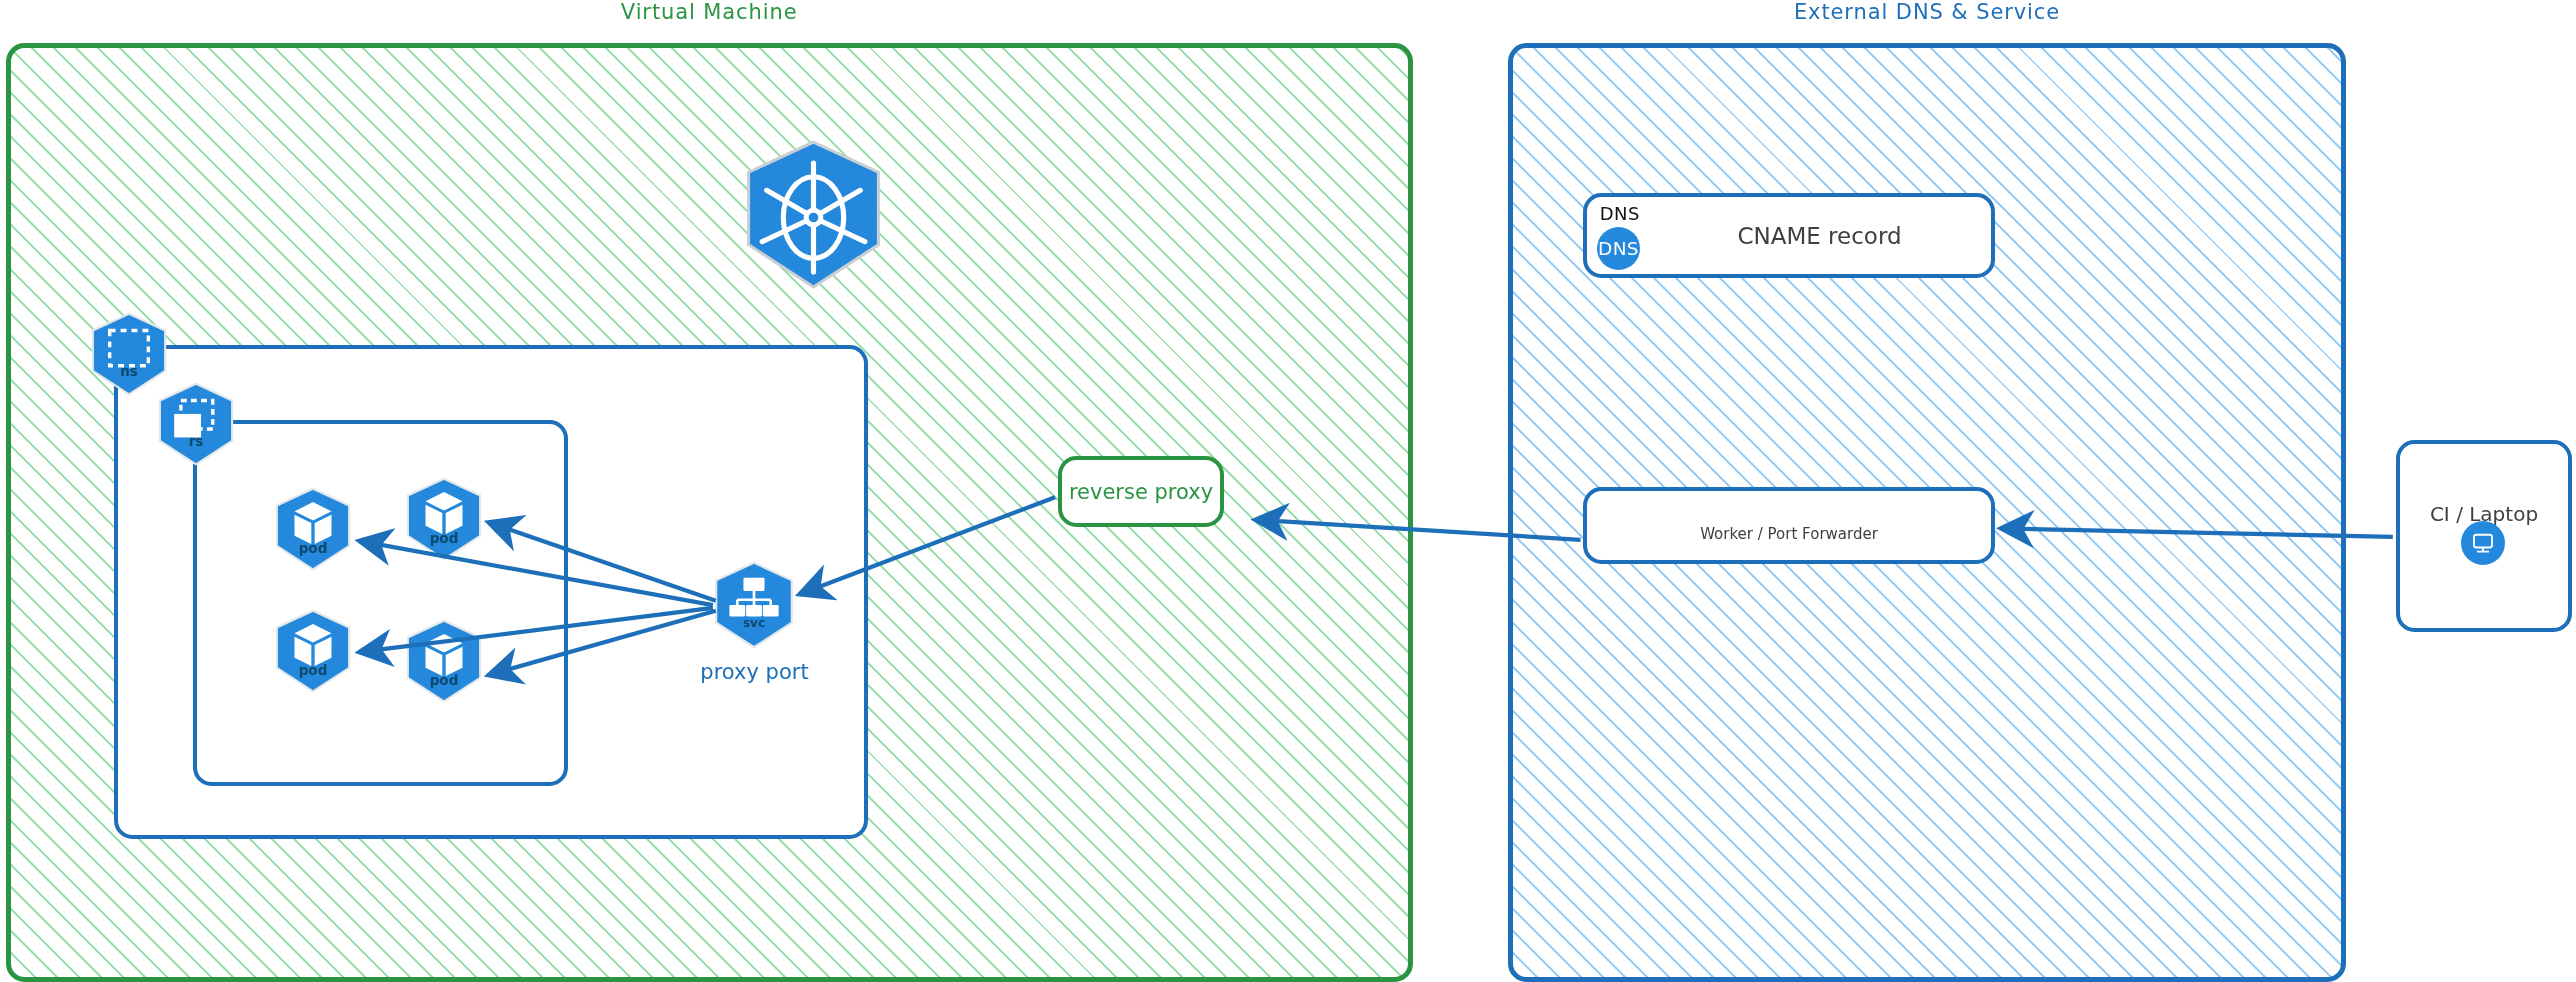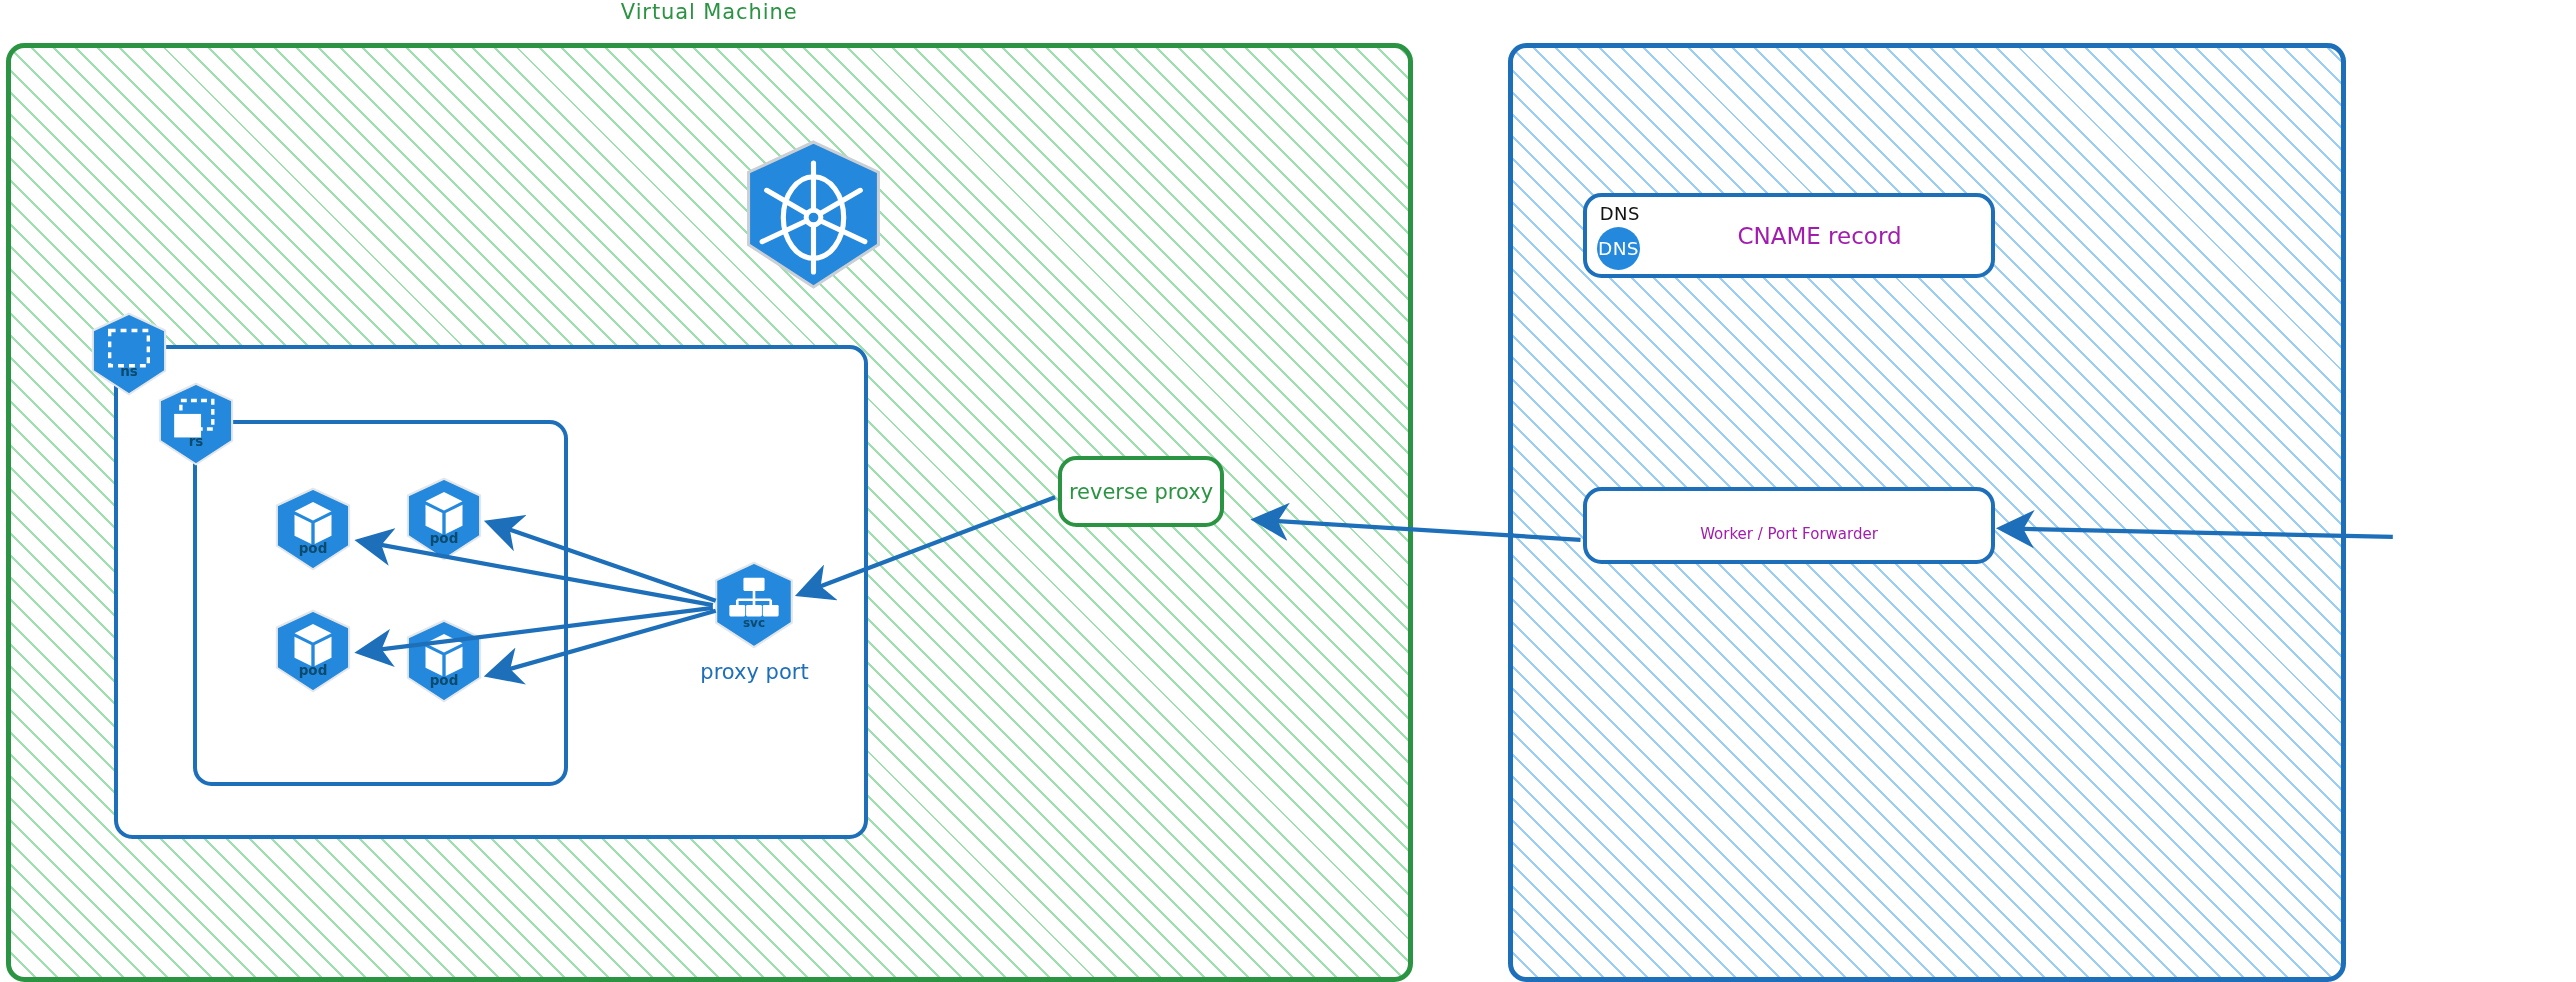--- a/index.html
+++ b/index.html
@@ -64,21 +64,21 @@
 
   .box-label {
     position: absolute;
     left: 0; right: 0;
     top: 50%;
     transform: translateY(-50%);
     text-align: center;
     white-space: nowrap;
     font-family: "DejaVu Sans", sans-serif;
   }
-  .lbl-blue  { color: #a21caf; }
+  .lbl-blue  { color: #404040; }
   .lbl-green { color: #2a9442; }
 
   
   .k8s {
     position: absolute;
     display: block;
   }
   .k8s-cap {
     position: absolute;
     left: 0; right: 0;
@@ -137,20 +137,21 @@
 </style>
 </head>
 <body>
 
 <div id="canvas">
 
   <div class="group group-vm" style="left:5.7px; top:43px; width:1407px; height:939px;"></div>
   <div class="group-title title-green" style="left:5.7px; top:0px; width:1407px;">Virtual Machine</div>
 
   <div class="group group-ext" style="left:1508px; top:43px; width:838px; height:939px;"></div>
+  <div class="group-title title-blue" style="left:1508px; top:0px; width:838px;">External DNS &amp; Service</div>
 
   <div class="k8s" style="left:738px; top:139px; width:151px; height:151px;">
     <svg viewBox="0 0 100 100" width="151" height="151">
       <polygon points="50,2 93,22 93,70 50,98 7,70 7,22" fill="#2489dc" stroke="#c9cfd4" stroke-width="2"></polygon>
       <g stroke="#ffffff" stroke-width="3.4" fill="none" stroke-linecap="round">
         <ellipse cx="50" cy="52" rx="20" ry="27"></ellipse>
         <line x1="50" y1="16" x2="50" y2="52"></line>
         <line x1="50" y1="52" x2="50" y2="88"></line>
         <line x1="19" y1="34" x2="50" y2="52"></line>
         <line x1="81" y1="34" x2="50" y2="52"></line>
@@ -260,20 +261,30 @@
   <div class="box box-blue" style="left:1583px; top:193px; width:412px; height:85px;padding-left:28px;">
     <div class="dns-tag" style="left:12.8px; top:5.7px;">DNS</div>
     <div class="dns-circle" style="left:10px; top:30px; width:43px; height:43px;">DNS</div>
     <div class="box-label lbl-blue" style="font-size:23px; left:68px; right:7px;">CNAME record</div>
   </div>
 
   <div class="box box-blue" style="left:1583px; top:487px; width:412px; height:77px;">
     <div class="box-label lbl-blue" style="font-size:15px;margin-top:8px;">Worker / Port Forwarder</div>
   </div>
 
+  <div class="box box-blue" style="left:2396px; top:440px; width:176px; height:192px;">
+    <div class="box-label lbl-blue" style="font-size:20px; top:58px; transform:none;">CI / Laptop</div>
+    <div class="mon-circle" style="left:61px; top:77px; width:44px; height:44px;">
+      <svg viewBox="0 0 40 40" width="30" height="30">
+        <rect x="8" y="9" width="24" height="17" rx="3" fill="none" stroke="#ffffff" stroke-width="2.4"></rect>
+        <line x1="20" y1="26" x2="20" y2="31" stroke="#ffffff" stroke-width="2.4"></line>
+        <line x1="13" y1="31.5" x2="27" y2="31.5" stroke="#ffffff" stroke-width="2.4" stroke-linecap="round"></line>
+      </svg>
+    </div>
+  </div>
 
   <svg class="edges" viewBox="0 0 3628 1384">
     <defs>
       <marker id="ah" viewBox="0 0 12 12" refX="10" refY="6" markerWidth="9" markerHeight="9" orient="auto-start-reverse">
         <path d="M 0 0 L 12 6 L 0 12 L 3.4 6 z" fill="#1d6fba"></path>
       </marker>
     </defs>
     <g stroke="#1d6fba" stroke-width="6" fill="none" marker-end="url(#ah)">
       <line x1="1004" y1="852" x2="508" y2="762"></line>
       <line x1="1008" y1="846" x2="690" y2="736"></line>

